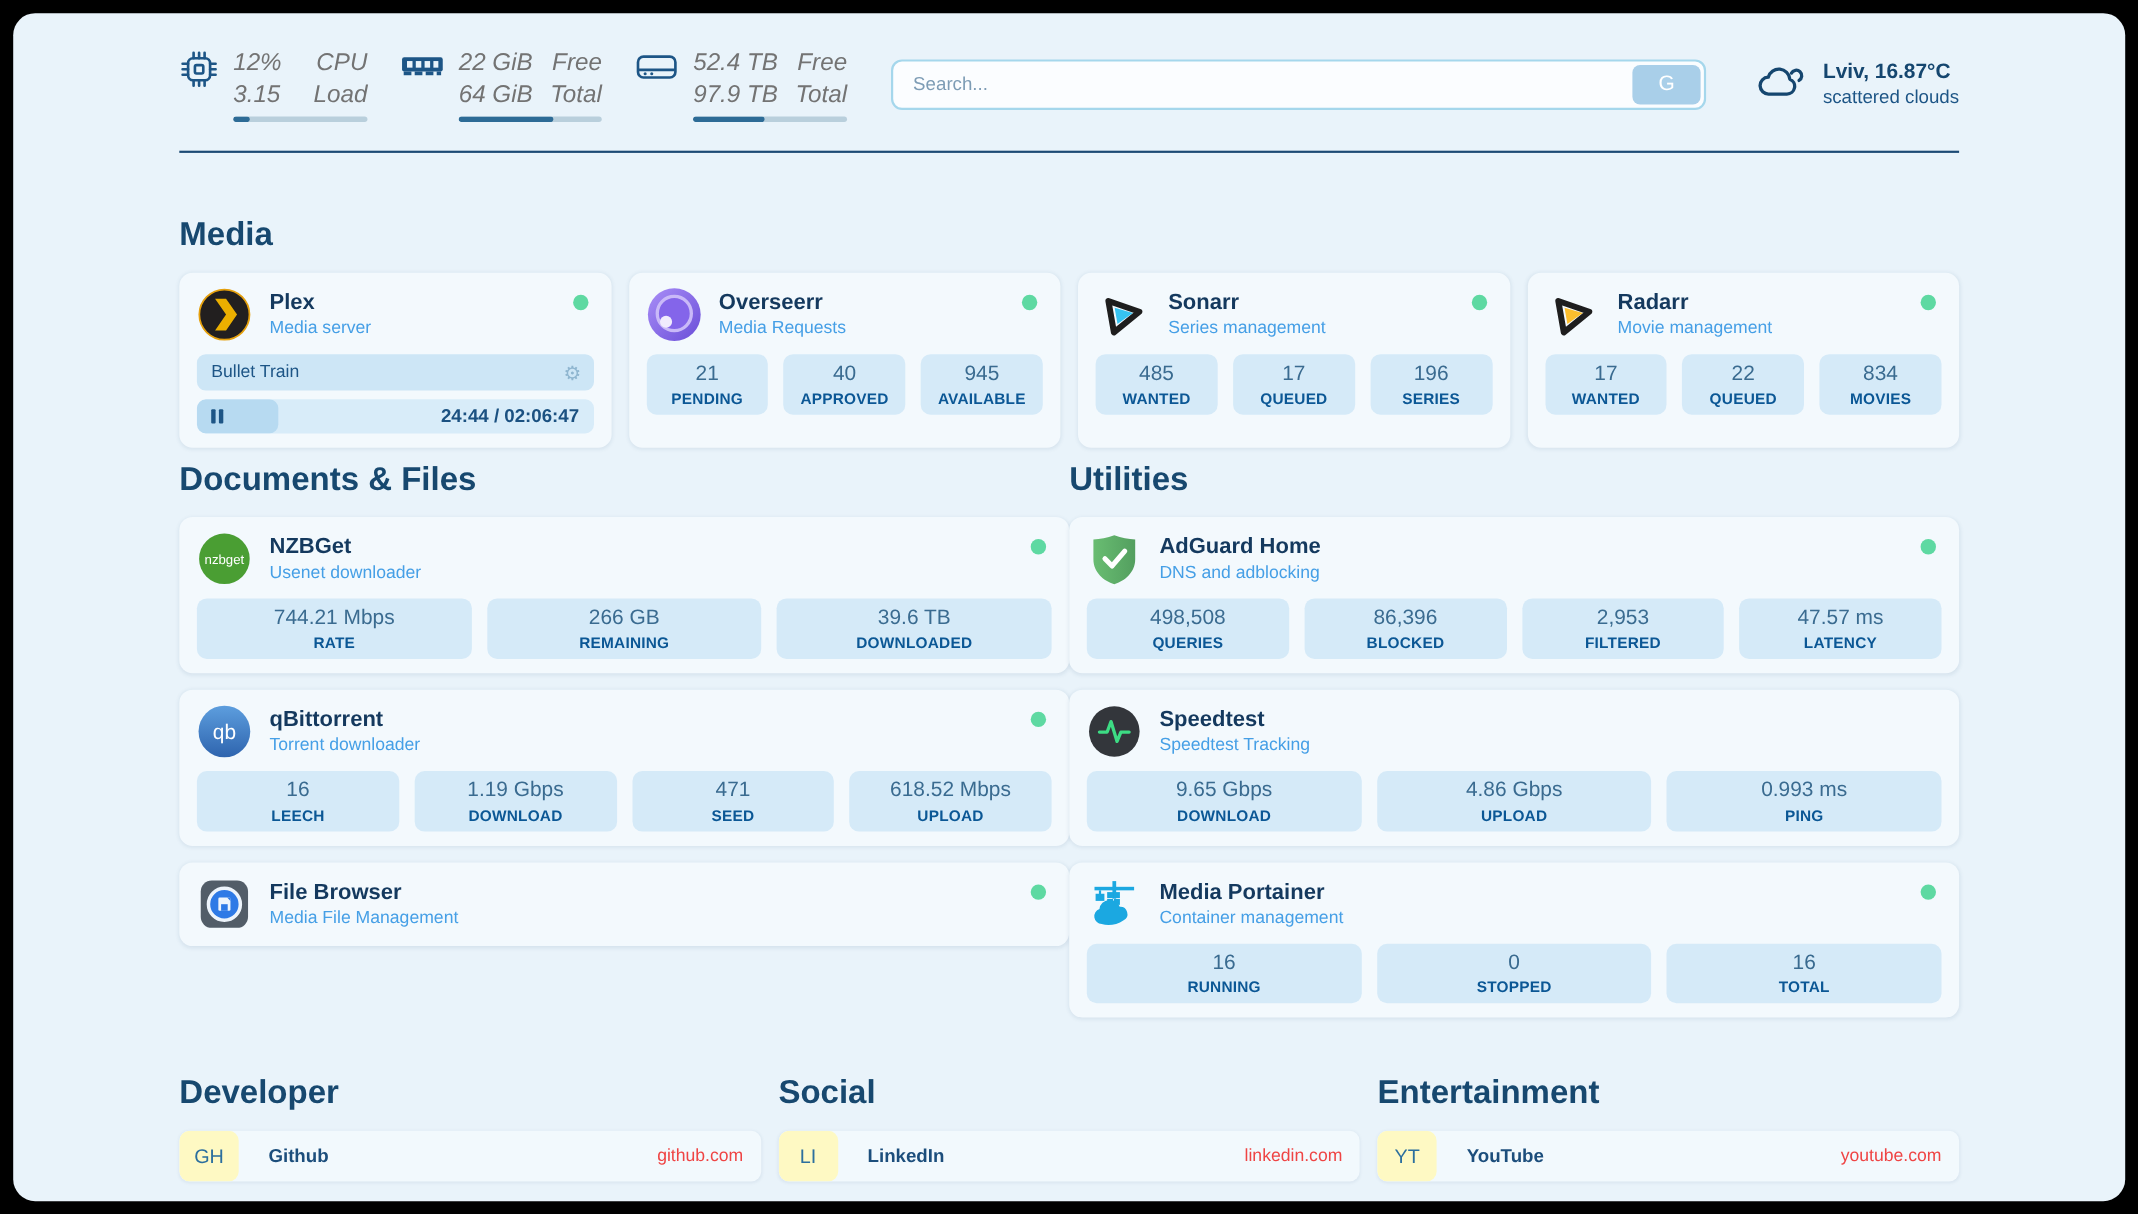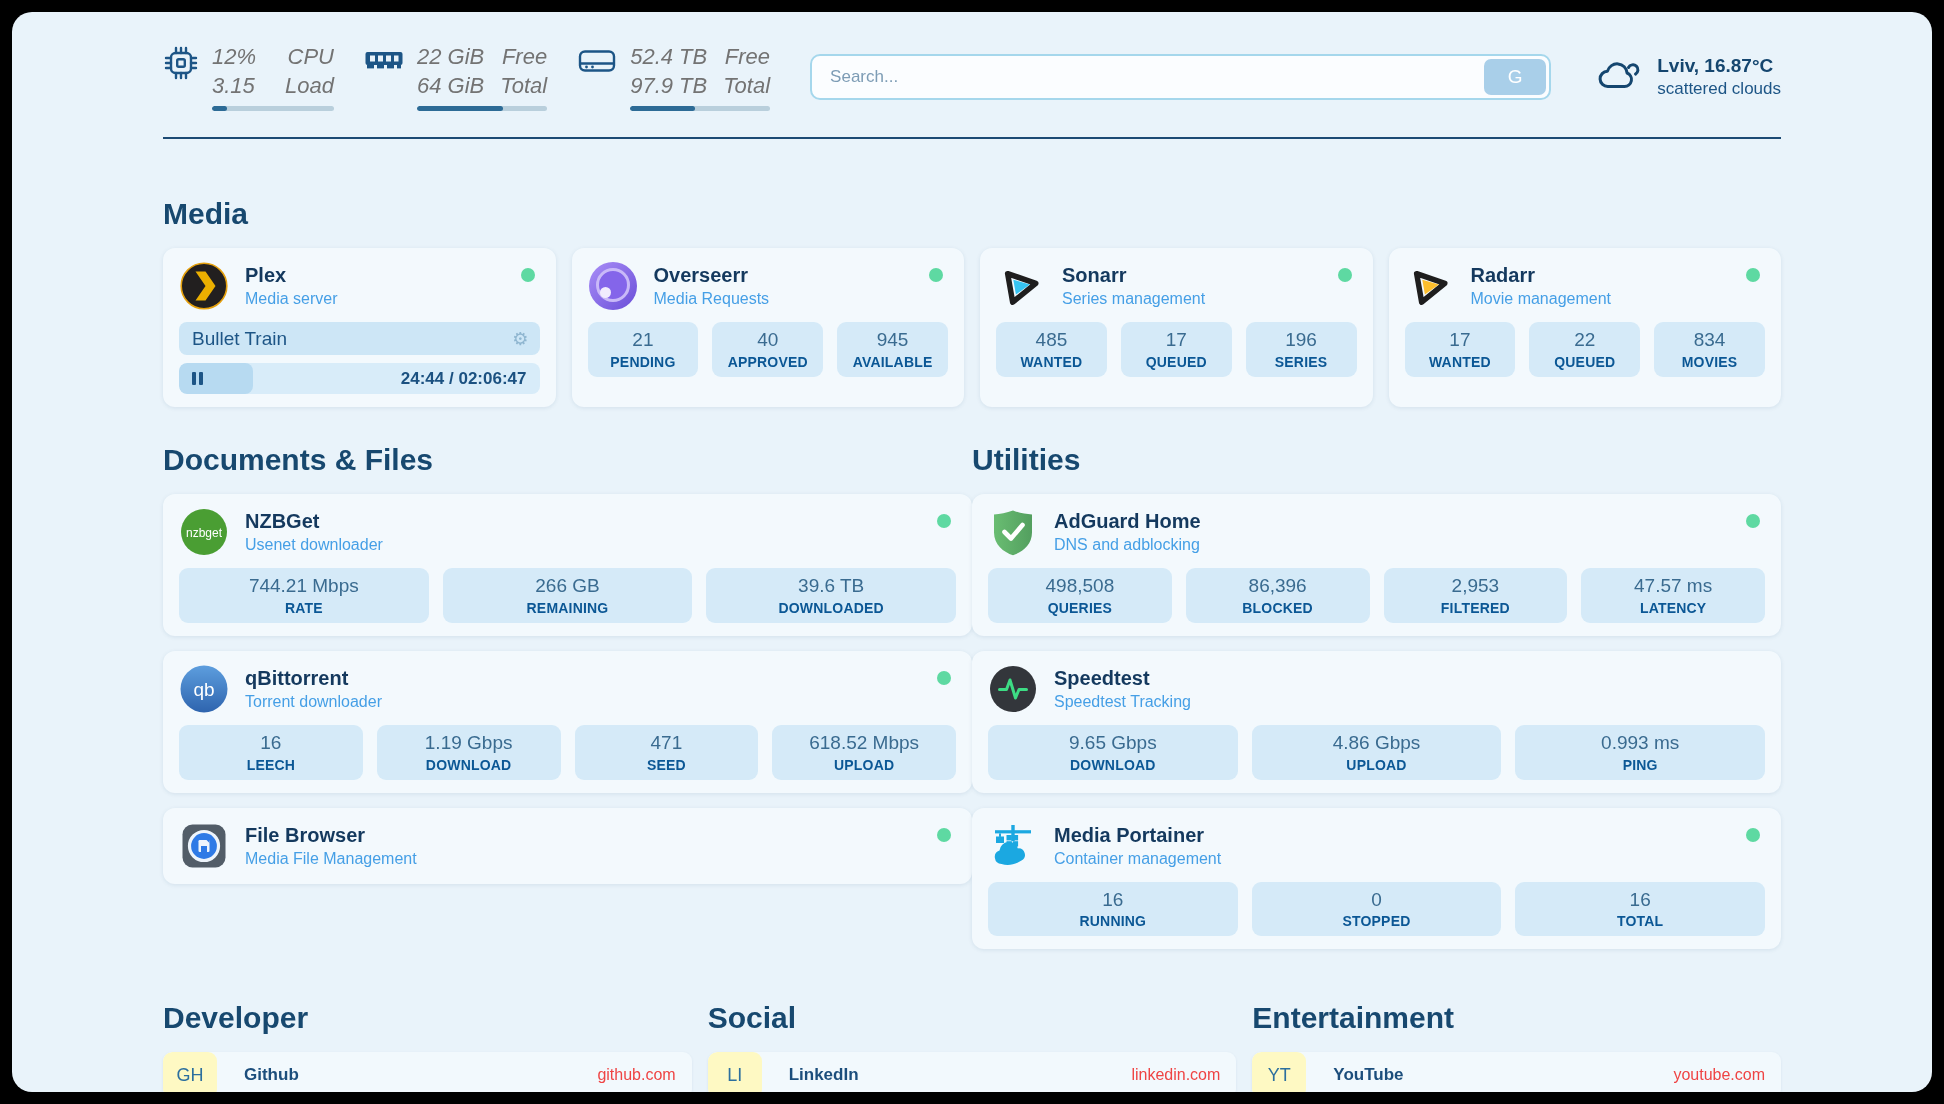--- a/index.html
+++ b/index.html
@@ -28,21 +28,21 @@
   .weather { display:flex; align-items:center; gap:12px; flex:none; }
   .weather-line1 { font-size:19px; font-weight:600; color:#15466f; }
   .weather-line2 { font-size:17px; color:#1d5586; margin-top:2px; }
 
   .divider { height:2px; background:#1c4a74; margin-top:26px; }
 
   
   .section-heading { font-size:30px; font-weight:700; color:#17486f; margin-bottom:17px; }
   .section-media { margin-top:58px; }
   .media-grid { display:grid; grid-template-columns:repeat(4,1fr); gap:16px; }
-  .cols2 { display:grid; grid-template-columns:1fr 1fr; margin-top:36px; }
+  .cols2 { display:grid; grid-template-columns:1fr 1fr; margin-top:12px; }
   .cols3 { display:grid; grid-template-columns:repeat(3,1fr); gap:16px; margin-top:52px; }
   .card-stack { display:flex; flex-direction:column; gap:15px; }
 
   
   .card { background:#f3f9fd; border-radius:12px; padding:13px 16px; position:relative;
           box-shadow:0 1px 4px rgba(20,70,110,0.10); cursor:pointer; }
   .card-header { display:flex; align-items:center; gap:16px; min-height:50px; }
   .svc-icon { width:50px; height:50px; flex:none; }
   .svc-icon svg { width:100%; height:100%; display:block; }
   .svc-title { font-size:20px; font-weight:700; color:#14395e; line-height:1.15; }
@@ -52,21 +52,21 @@
   .stats { display:grid; gap:14px; margin-top:11px; }
   .cols-3 { grid-template-columns:repeat(3,1fr); }
   .cols-4 { grid-template-columns:repeat(4,1fr); }
   .stat { background:#d5eaf8; border-radius:9px; text-align:center; padding:6px 4px 7px; }
   .stat-value { font-size:19px; color:#3a6b90; line-height:1.25; }
   .stat-label { font-size:14px; font-weight:700; color:#0b5795; margin-top:2px; letter-spacing:.2px; }
 
   
   .player-bar { margin-top:11px; background:#cde6f6; border-radius:8px; height:33px; display:flex;
                 align-items:center; justify-content:space-between; padding:0 11px 0 13px; }
-  .player-title { font-size:19px; color:#1d5586; }
+  .player-title { font-size:16px; color:#1d5586; }
   .gear-icon { color:#8fb6d0; font-size:18px; line-height:1; cursor:pointer; }
   .player-progress { margin-top:8px; background:#d8ecf9; border-radius:8px; height:31px; position:relative;
                      display:flex; align-items:center; overflow:hidden; }
   .pp-fill { position:absolute; left:0; top:0; bottom:0; background:#b7daf1; border-radius:8px;
              display:flex; align-items:center; padding-left:13px; }
   .pause-icon { display:flex; gap:3.5px; cursor:pointer; }
   .pause-icon i { display:block; width:3.5px; height:13px; background:#1d5586; border-radius:1px; }
   .pp-time { margin-left:auto; padding-right:13px; font-size:17px; font-weight:700; color:#1b5181; position:relative; }
 
   

